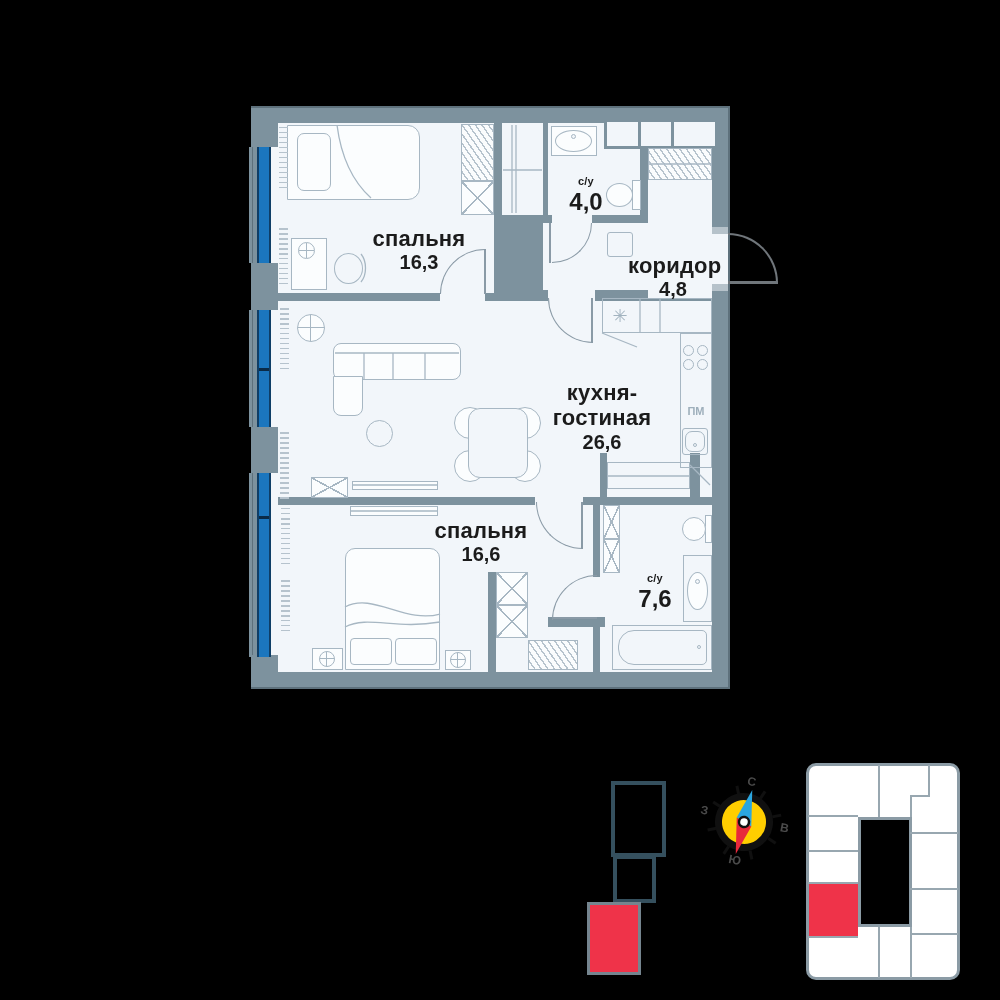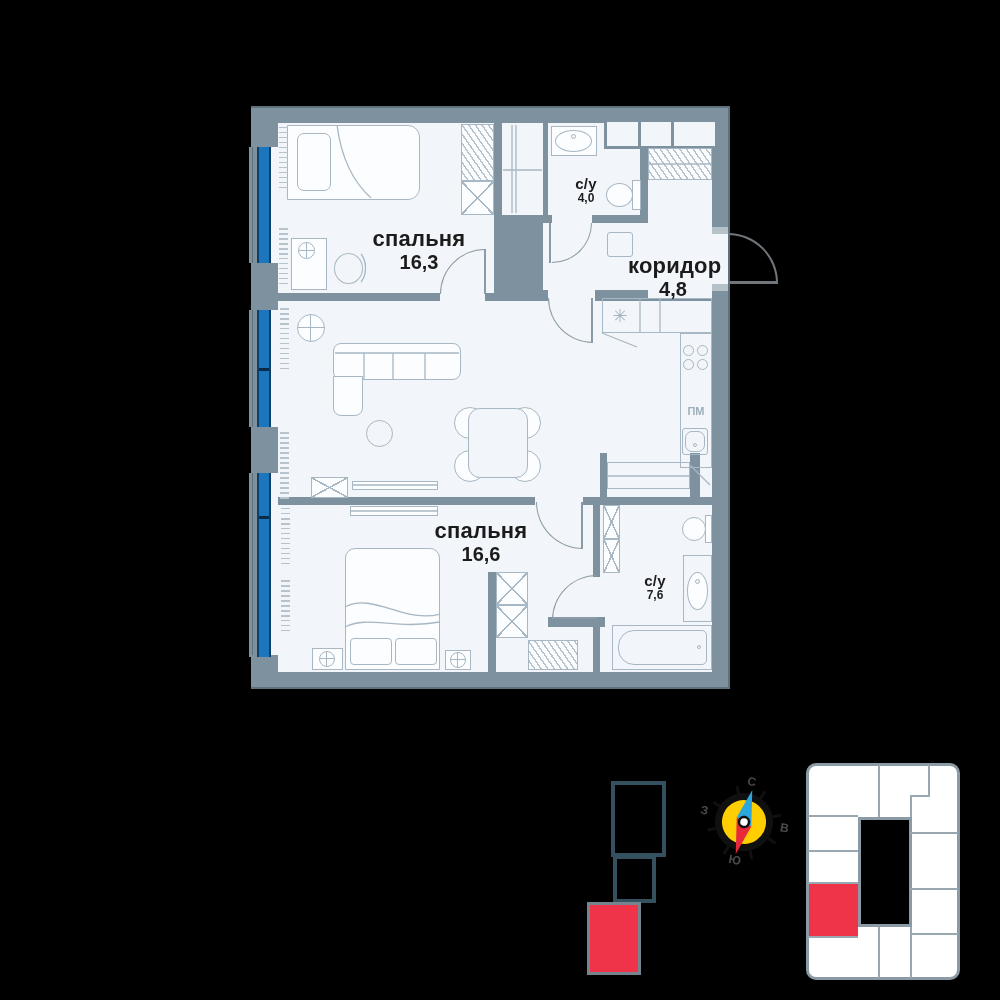--- a/index.html
+++ b/index.html
@@ -27,22 +27,22 @@
     background:linear-gradient(#A7B7C3,#A7B7C3) center/1.4px 100% no-repeat,
                linear-gradient(#A7B7C3,#A7B7C3) center/100% 1.4px no-repeat,#FBFDFE;}
   .arc{position:absolute;border:0 solid #8A9AA6;box-sizing:border-box;}
   .arc.tl{border-top-width:1.5px;border-left-width:1.5px;border-top-left-radius:100% 100%;}
   .arc.tr{border-top-width:2px;border-right-width:2px;border-top-right-radius:100% 100%;border-color:#70767B;}
   .arc.bl{border-bottom-width:1.5px;border-left-width:1.5px;border-bottom-left-radius:100% 100%;}
   .arc.br{border-bottom-width:1.5px;border-right-width:1.5px;border-bottom-right-radius:100% 100%;}
   .room-label{position:absolute;text-align:center;color:#1B1B1B;line-height:1.15;}
   .room-label .nm{font-size:22px;font-weight:600;letter-spacing:.2px;}
   .room-label .ar{font-size:20px;font-weight:800;}
-  .room-label.sm .nm{font-size:15px;}
-  .room-label.sm .ar{font-size:12px;}
+  .room-label.sm .nm{font-size:11px;}
+  .room-label.sm .ar{font-size:24px;}
   .tinytxt{position:absolute;color:#9EAFBB;font-size:11px;font-weight:700;text-align:center;}
   .vent{position:absolute;color:#A2B3BF;font-size:18px;text-align:center;line-height:24px;}
   .win{position:absolute;background:#1B76BE;box-shadow:inset 2px 0 0 #0F3E66,inset -2px 0 0 #0F3E66;}
   .winline{position:absolute;background:#7D929E;}
   .wintick{position:absolute;background:#0B2B47;}
   
   #compass{position:absolute;left:698px;top:776px;width:92px;height:92px;transform:rotate(11deg);}
   #compass .ring{position:absolute;left:17px;top:17px;width:58px;height:58px;border:7px solid #101010;
      border-radius:50%;background:#FFCE00;box-sizing:border-box;}
   #compass .tick{position:absolute;left:44.5px;top:41.5px;width:3px;height:9px;background:#101010;}
@@ -204,20 +204,24 @@
     <div class="ar">16,3</div>
   </div>
   <div class="room-label sm" style="left:303px;top:67px;width:60px;">
     <div class="nm">с/у</div>
     <div class="ar">4,0</div>
   </div>
   <div class="room-label" style="left:375px;top:145px;width:90px;">
     <div class="nm">коридор</div>
     <div class="ar">4,8</div>
   </div>
+  <div class="room-label" style="left:279px;top:272px;width:140px;">
+    <div class="nm">кухня-гостиная</div>
+    <div class="ar">26,6</div>
+  </div>
   <div class="room-label" style="left:158px;top:410px;width:140px;">
     <div class="nm">спальня</div>
     <div class="ar">16,6</div>
   </div>
   <div class="room-label sm" style="left:372px;top:464px;width:60px;">
     <div class="nm">с/у</div>
     <div class="ar">7,6</div>
   </div>
 </div>
 

